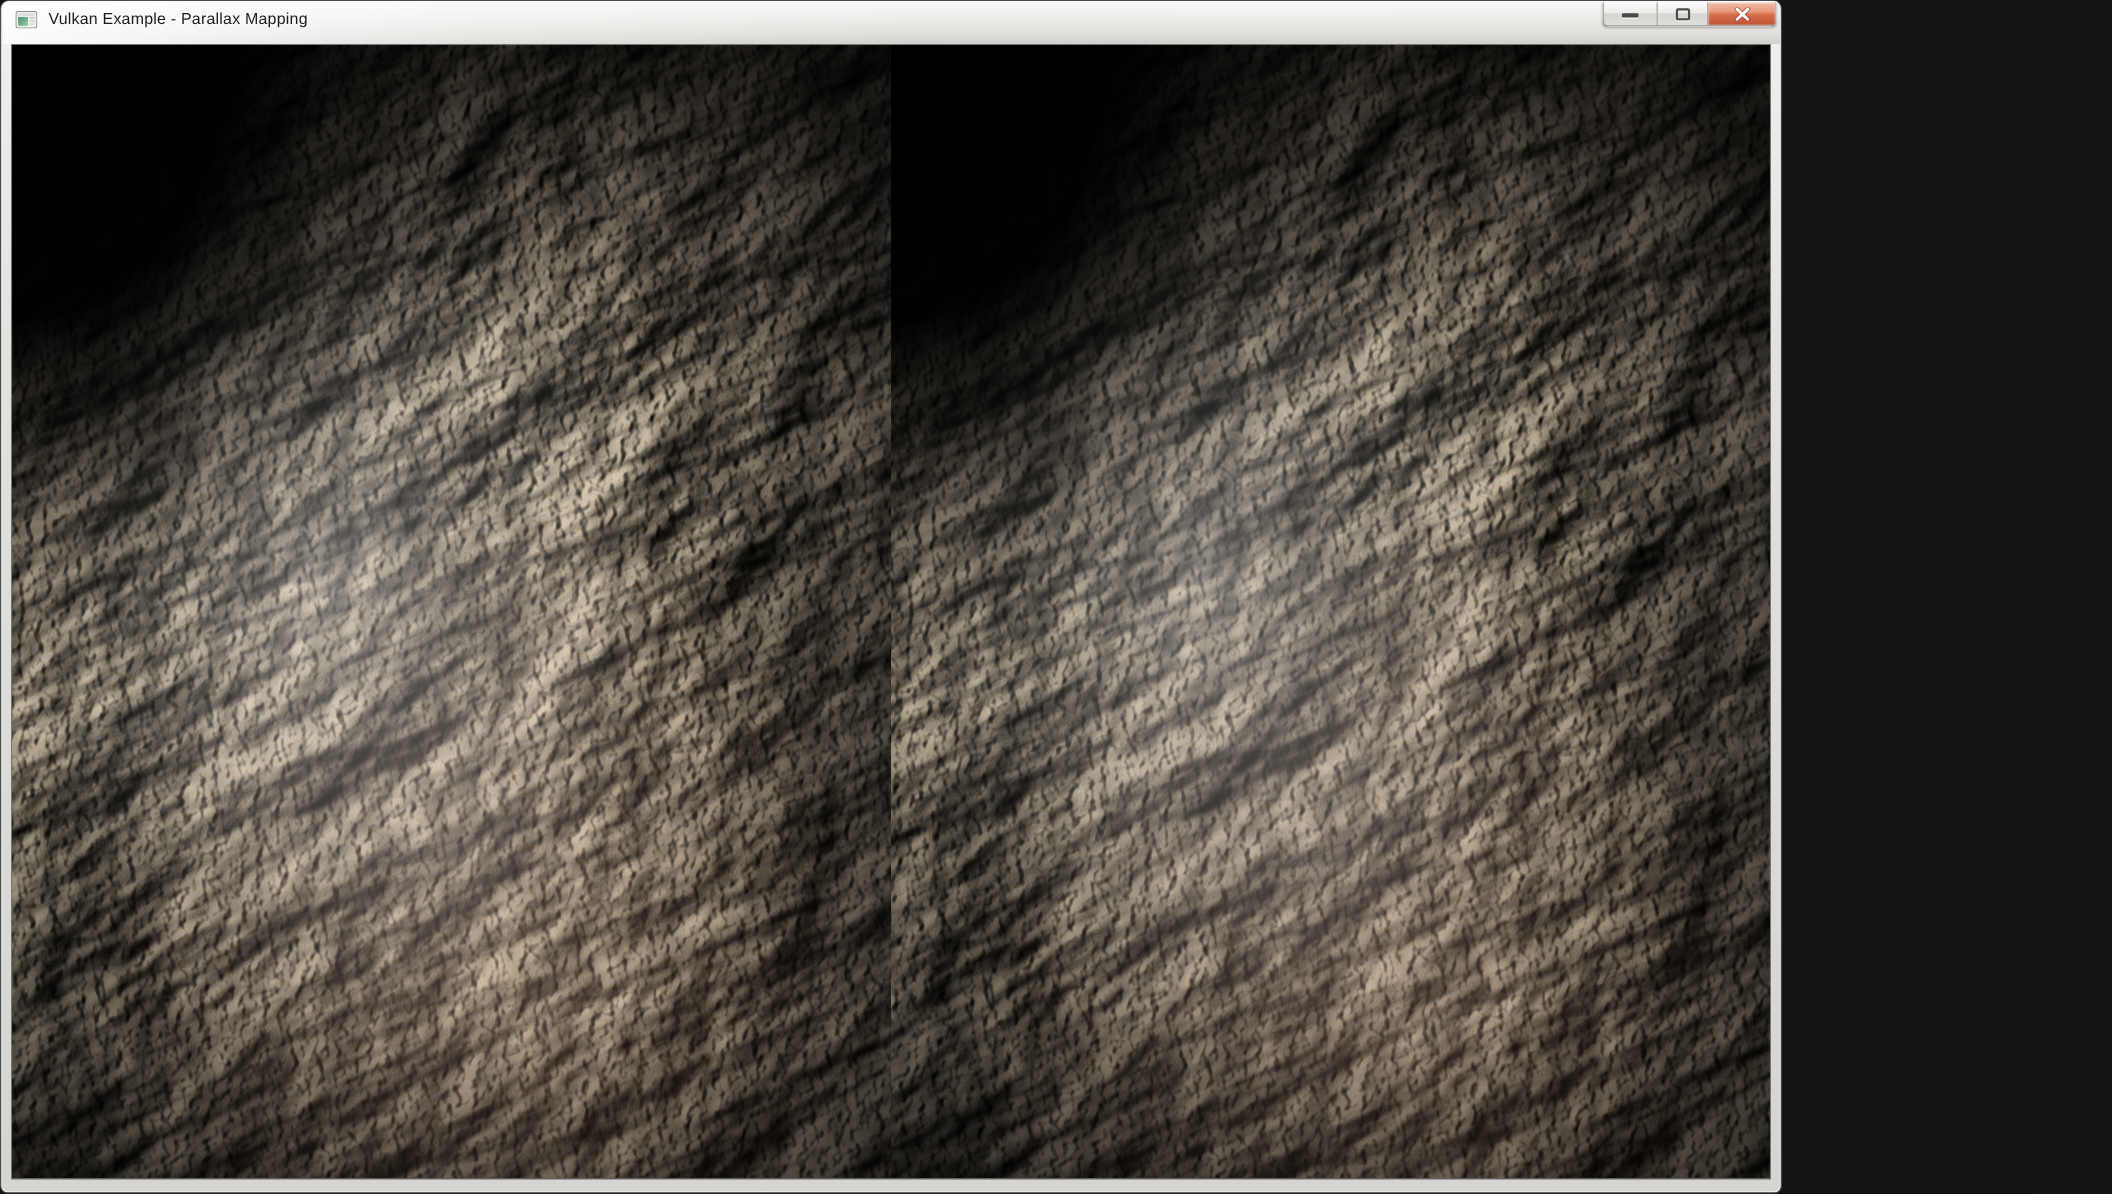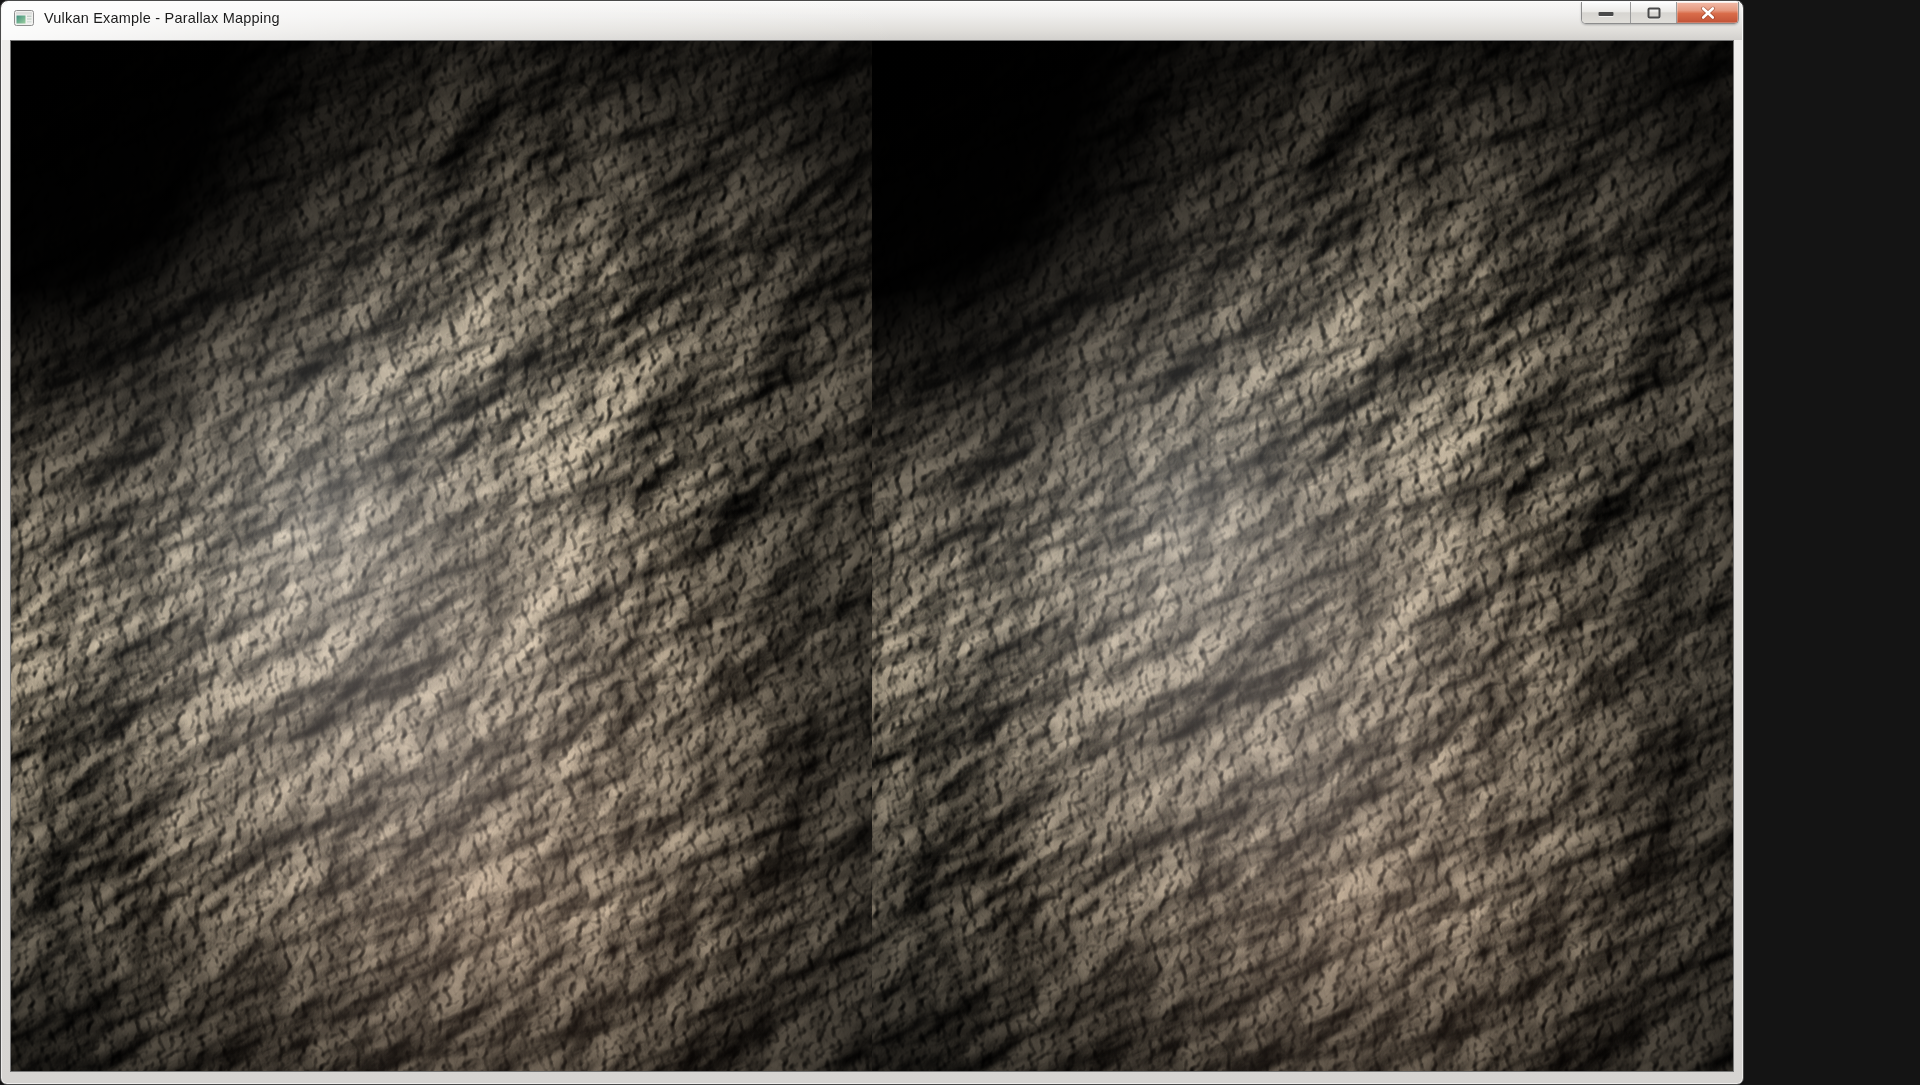--- a/index.html
+++ b/index.html
@@ -1,20 +1,20 @@
 <!DOCTYPE html>
 <html><head>
 <meta charset="utf-8">
 <style>
   html,body{margin:0;padding:0;background:#141414;width:1920px;height:1085px;overflow:hidden;
             font-family:"Liberation Sans",sans-serif;}
   *{box-sizing:border-box;}
 
   
-  .window{position:absolute;left:0;top:0;width:1744px;height:1085px;
+  .window{position:absolute;left:0;top:0;width:1620px;height:1085px;
           border:1px solid #4a4a4a;border-radius:8px 8px 7px 7px;
           background:linear-gradient(180deg,#f1f0ee 0%,#e3e1de 30%,#d6d4d1 100%);
           box-shadow:inset 0 1px 0 rgba(255,255,255,.85), inset 1px 0 0 rgba(255,255,255,.5),
                      inset -1px 0 0 rgba(255,255,255,.5), inset 0 -1px 0 rgba(255,255,255,.6);}
 
   
   .titlebar{position:absolute;left:1px;top:1px;right:1px;height:38px;
             border-radius:7px 7px 0 0;overflow:hidden;
             background:linear-gradient(180deg,#f7f6f5 0%,#edecea 40%,#e0deda 75%,#d2d0cd 100%);}
   .titlebar .sheen{position:absolute;inset:0;pointer-events:none;

